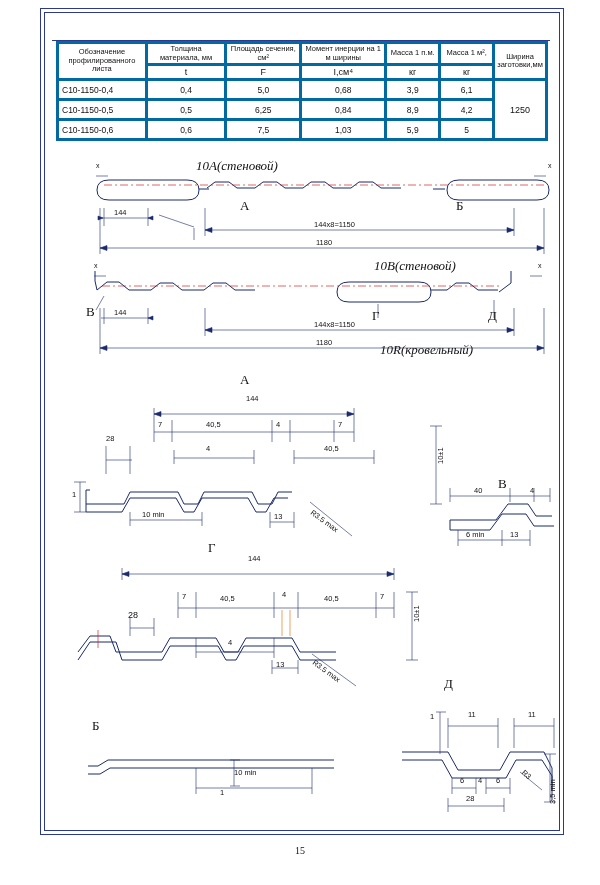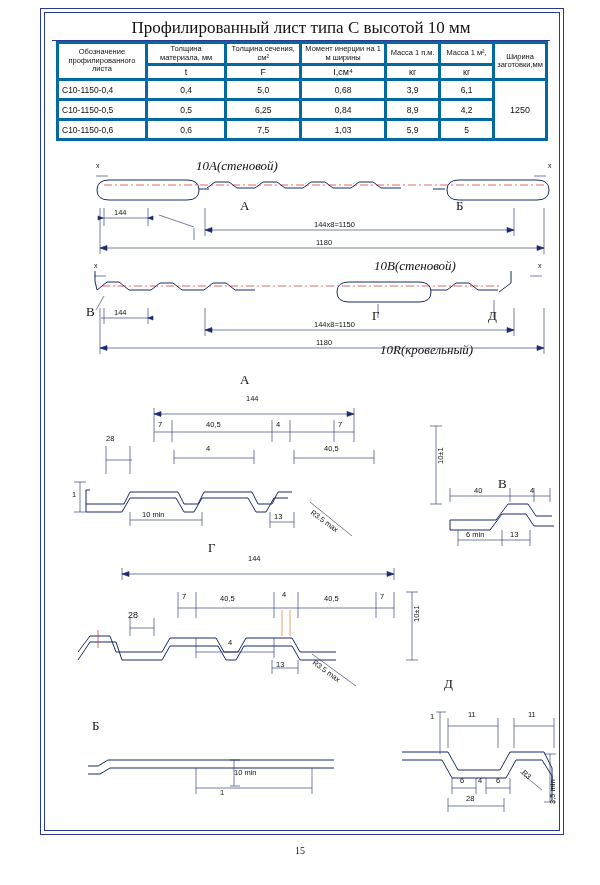--- a/index.html
+++ b/index.html
@@ -32,29 +32,28 @@
   .pagenum{position:absolute;left:0;top:845px;width:600px;text-align:center;font-size:10px;font-family:"Liberation Serif",serif;}
 </style>
 </head>
 <body>
 
 <div class="page">
 
   <div class="frame"></div>
   <div class="frame-inner"></div>
 
-  <div class="title">Профилированный лист типа С высотой 10 мм</div>
   <div class="title-rule"></div>
 
   <table class="spec">
     <tbody>
         <tr>
       <td class="h1" rowspan="2" style="width:86px;height:26px">Обозначение профилированного листа</td>
       <td class="h1" style="width:82px">Толщина материала, мм</td>
-      <td class="h1" style="width:78px">Толщина сечения, см²</td>
+      <td class="h1" style="width:78px">Площадь сечения, см²</td>
       <td class="h1" style="width:92px">Момент инерции на 1 м ширины</td>
       <td class="h1" style="width:54px">Масса 1 п.м.</td>
       <td class="h1" style="width:54px">Масса 1 м²,</td>
       <td class="h1" rowspan="2" style="width:46px">Ширина заготовки,мм</td>
     </tr>
     <tr>
       <td class="hsym">t</td>
       <td class="hsym">F</td>
       <td class="hsym">I,см⁴</td>
       <td class="hsym">кг</td>

